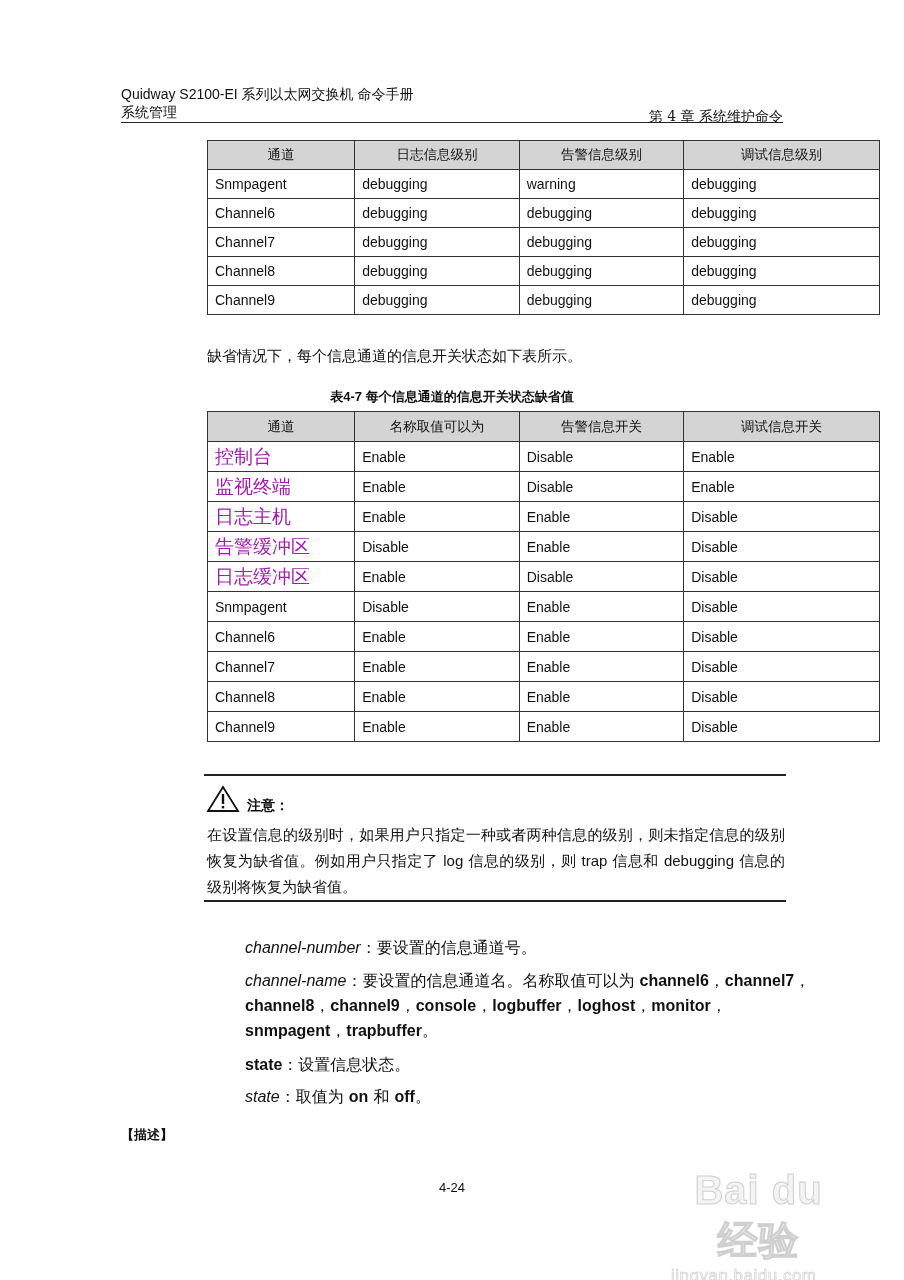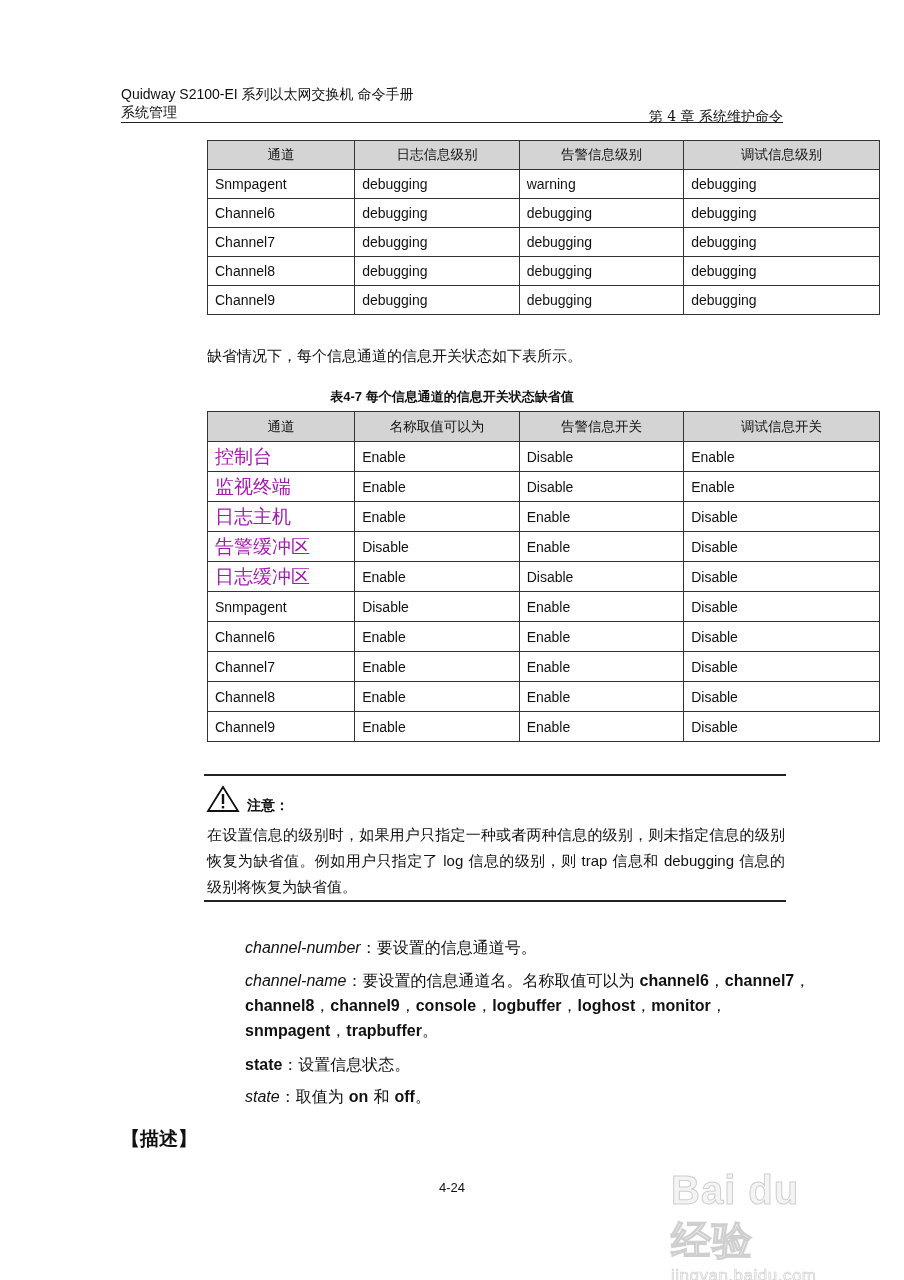--- a/index.html
+++ b/index.html
@@ -29,24 +29,24 @@
   .note-rule-bot { left:204px; top:900px; width:582px; border-top:2px solid #222; }
   .note-icon { left:206px; top:785px; width:34px; height:28px; }
   .note-title { left:247px; top:797px; font-size:14px; font-weight:bold; }
   .note-body { left:207px; top:822px; width:578px; font-size:15px; line-height:26px;
                font-family:"DejaVu Serif","Liberation Serif",serif; text-align:justify; }
   .note-body .lat { font-family:"Liberation Sans",sans-serif; }
 
   .param { left:207px; width:578px; font-size:16px; line-height:25px;margin-left:38px; }
   .param .cn { font-family:"DejaVu Serif","Liberation Serif",serif; }
   .p1 { top:935px; } .p2 { top:968px; } .p3 { top:1052px; } .p4 { top:1084px; }
-  .section { left:121px; top:1126px; font-size:19px; font-weight:bold; }
+  .section { left:121px; top:1126px; font-size:13px; font-weight:bold; }
   .pageno { left:0; width:904px; text-align:center; top:1180px; font-size:13px; }
   .wm { right:58px; top:1168px; width:175px; height:80px; color:#e2e2e2; }
-  .wm .big { font-size:40px; font-weight:bold; letter-spacing:1px; -webkit-text-stroke:1px #cfcfcf; color:#f4f4f4; }
+  .wm .big { font-size:40px; font-weight:bold; letter-spacing:1px; -webkit-text-stroke:1px #cfcfcf; color:#f4f4f4;text-align:center; }
   .wm .small { font-size:17px; letter-spacing:0.5px; -webkit-text-stroke:0.6px #cfcfcf; color:#f6f6f6; margin-top:-2px; }
 </style>
 </head>
 <body>
 
 <div class="abs hdr-title">Quidway S2100-EI 系列以太网交换机  命令手册</div>
 <div class="abs hdr-left">系统管理</div>
 <div class="abs hdr-right">第 4 章  系统维护命令</div>
 <div class="abs hdr-rule"></div>
 

